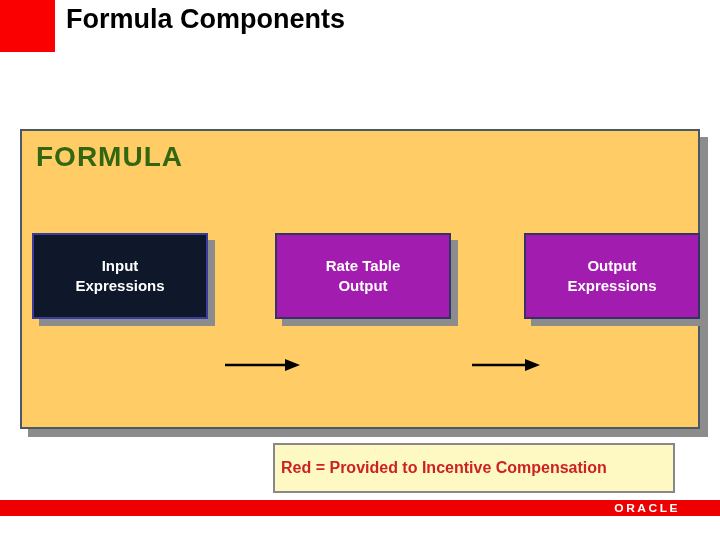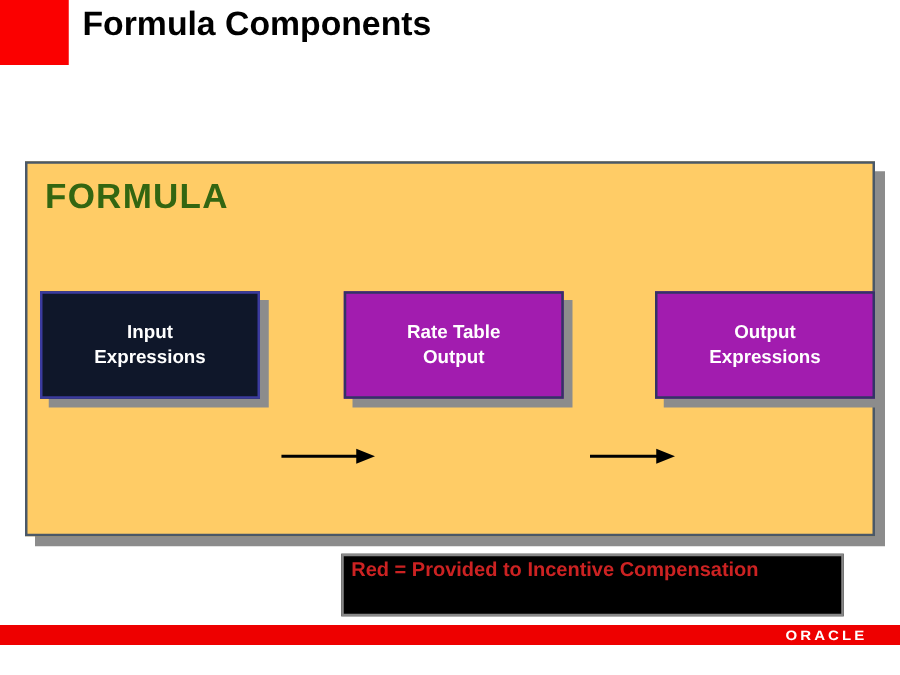--- a/index.html
+++ b/index.html
@@ -77,39 +77,39 @@
   }
   .arrow-1 { left: 203px; width: 75px; }
   .arrow-2 { left: 450px; width: 68px; }
 
   .legend-box {
     position: absolute;
     left: 273px; top: 443px;
     width: 402px; height: 50px;
     box-sizing: border-box;
     border: 2px solid #888888;
-    background: #000000;
-    padding: 1px 6px;
+    background: #fef9c3;
+    padding: 12px 6px;
     font-size: 16px;
     font-weight: bold;
     line-height: 22px;
     white-space: nowrap;
   }
   .legend-red  { color: #CC2222; }
   .legend-blue { color: #7272DC; }
 
   .footer-bar {
     position: absolute;
     left: 0; top: 500px;
     width: 720px; height: 16px;
     background: #EE0000;
     display: flex;
     align-items: flex-end;
     justify-content: flex-end;
-    padding-right: 26px;
+    padding-right: 40px;
     box-sizing: border-box;
   }
   .oracle-logo {
     color: #ffffff;
     font-size: 12px;
     font-weight: bold;
     letter-spacing: 2.5px;
     line-height: 16px;
     transform: scaleY(0.9);
   }

